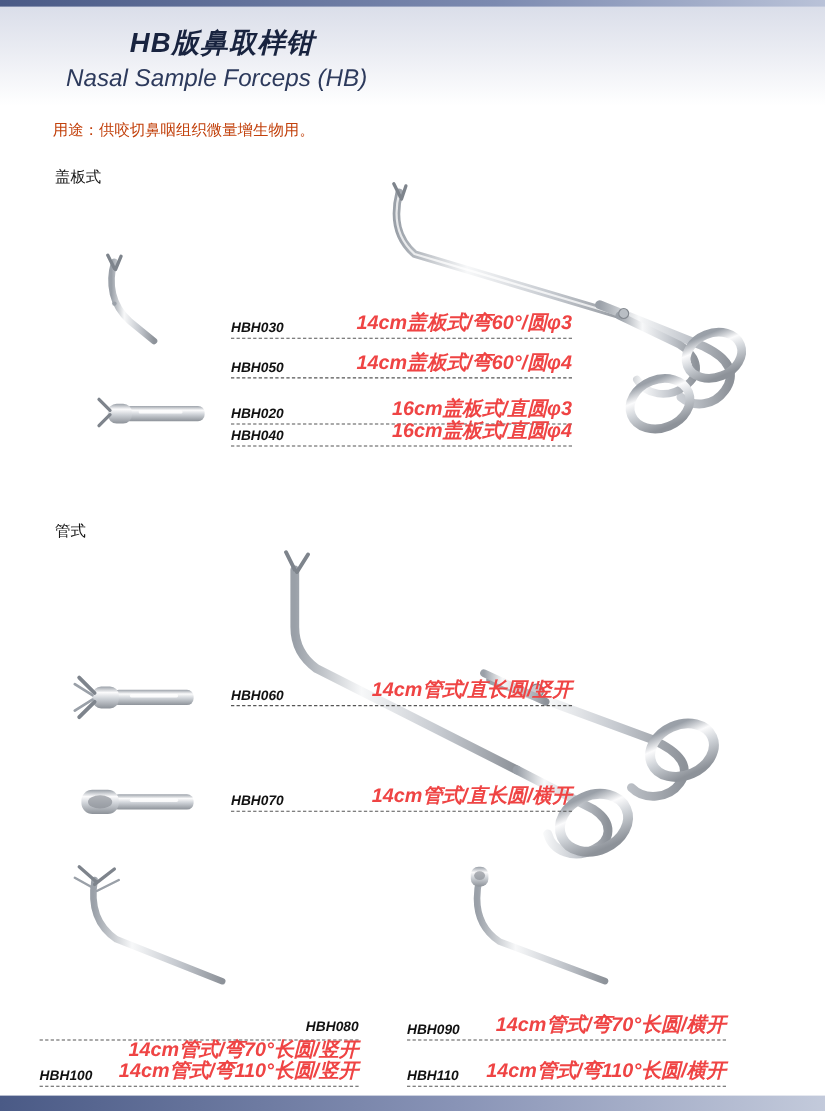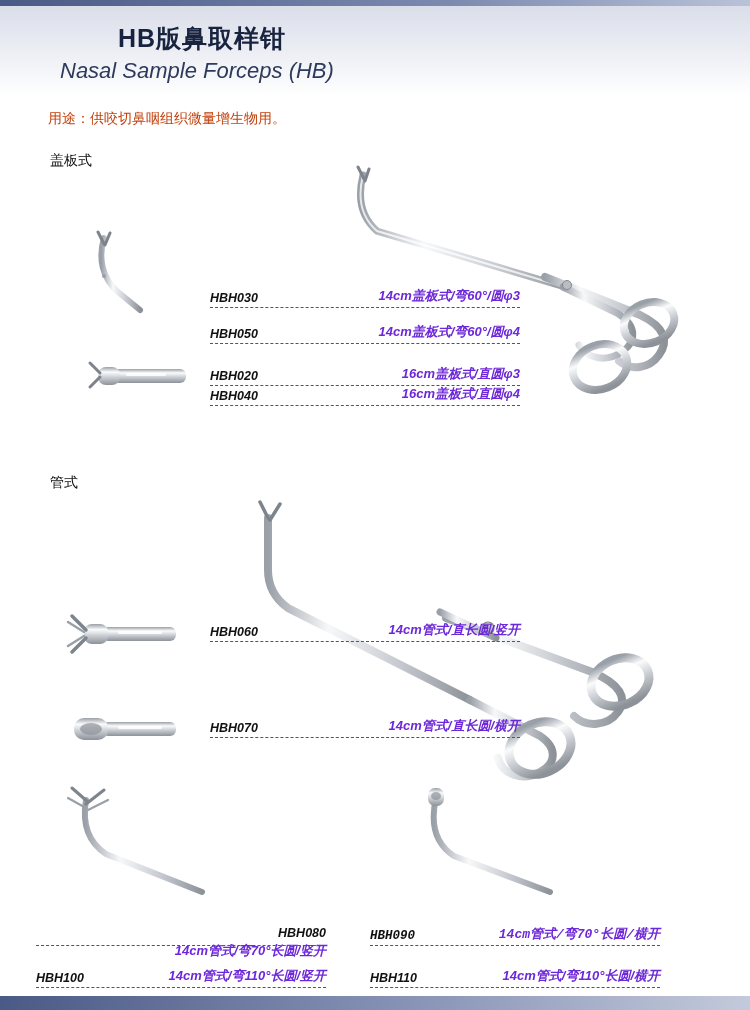--- a/index.html
+++ b/index.html
@@ -29,20 +29,21 @@
     background: linear-gradient(to right, #4a5a86, #7c8ab0 60%, #b9c2d8);
   }
   .title-cn {
     position: absolute;
     left: 118px; top: 22px;
     font-size: 25px;
     font-weight: bold;
     color: #18233f;
     letter-spacing: 1px;
     white-space: nowrap;
+    font-style: italic;
   }
   .title-en {
     position: absolute;
     left: 60px; top: 58px;
     font-size: 22px;
     font-style: italic;
     color: #2d3a5c;
     white-space: nowrap;
   }
 
@@ -75,24 +76,24 @@
   .spec-code {
     font-size: 12.5px;
     font-weight: bold;
     font-style: italic;
     color: #111;
     white-space: nowrap;
     flex: 0 0 auto;
     padding-bottom: 2px;
   }
   .spec-desc {
-    font-size: 13px;
+    font-size: 18px;
     font-weight: bold;
     font-style: italic;
-    color: #6d28d9;
+    color: #ef4444;
     white-space: nowrap;
     margin-left: auto;
     padding-bottom: 2px;
   }
 
   
   .art {
     position: absolute;
     pointer-events: none;
   }
@@ -230,21 +231,21 @@
 </div>
 <div class="spec-row" style="left:210px; top:718px; width:310px;gap:14px;">
   <span class="spec-code">HBH070</span>
   <span class="spec-desc">14cm管式/直长圆/横开</span>
 </div>
 
 <div class="spec-row" style="left:36px; top:926px; width:290px;flex-direction:column;">
   <span class="spec-code">HBH080</span>
   <span class="spec-desc">14cm管式/弯70°长圆/竖开</span>
 </div>
-<div class="spec-row" style="left:370px; top:926px; width:290px;font-family:Liberation Mono, monospace;">
+<div class="spec-row" style="left:370px; top:926px; width:290px;">
   <span class="spec-code">HBH090</span>
   <span class="spec-desc">14cm管式/弯70°长圆/横开</span>
 </div>
 <div class="spec-row" style="left:36px; top:968px; width:290px;">
   <span class="spec-code">HBH100</span>
   <span class="spec-desc">14cm管式/弯110°长圆/竖开</span>
 </div>
 <div class="spec-row" style="left:370px; top:968px; width:290px;">
   <span class="spec-code">HBH110</span>
   <span class="spec-desc">14cm管式/弯110°长圆/横开</span>

